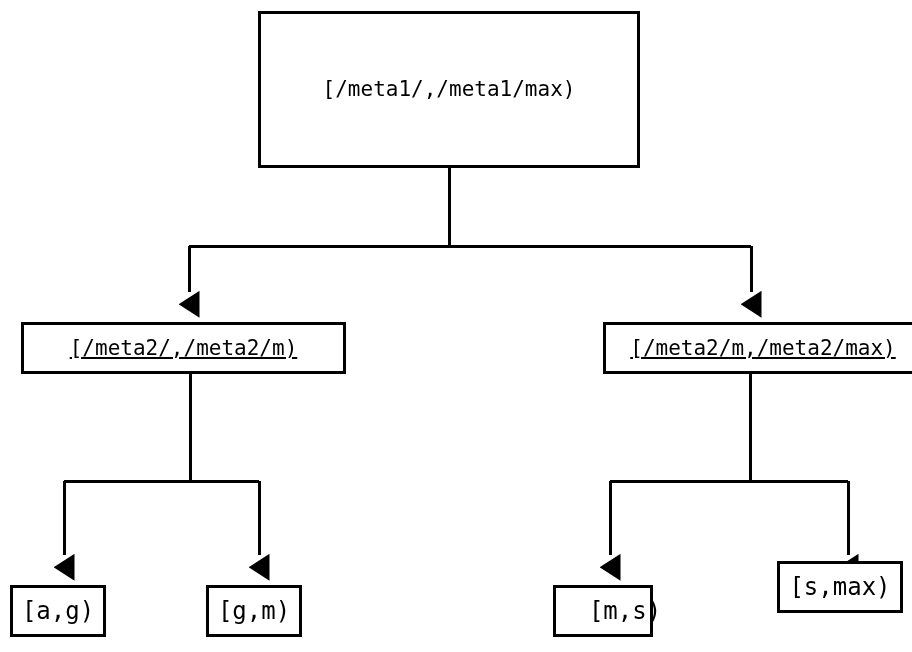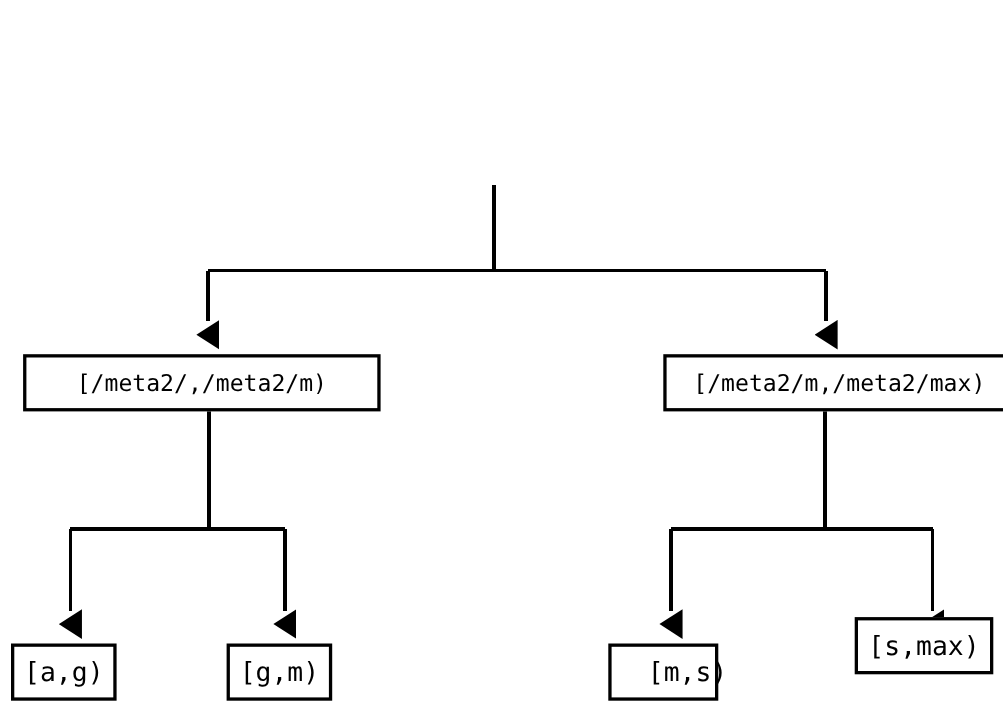--- a/index.html
+++ b/index.html
@@ -37,20 +37,21 @@
     color: #000000;
     font-family: "DejaVu Sans Mono", "Liberation Mono", monospace;
     white-space: pre;
     letter-spacing: 0px;
   }
   .node-root {
     font-size: 21px;
   }
   .node-mid {
     font-size: 21px;
+    text-decoration: underline;
   }
   .node-leaf {
     font-size: 24px;
   }
   .node-label {
     display: block;
     line-height: 1;
   }
 </style>
 </head>
@@ -79,20 +80,23 @@
       <path d="M 64,481 L 64,555" marker-end="url(#arrowhead)"></path>
       <path d="M 259,481 L 259,555" marker-end="url(#arrowhead)"></path>
 
       <path d="M 750,374 L 750,481"></path>
       <path d="M 610,481 L 848,481"></path>
       <path d="M 610,481 L 610,555" marker-end="url(#arrowhead)"></path>
       <path d="M 848,481 L 848,555" marker-end="url(#arrowhead)"></path>
     </g>
   </svg>
 
+  <div class="node node-root" id="n-root" style="left: 258px; top: 11px; width: 382px; height: 157px; border-width: 3px; border-color: rgb(0, 0, 0); color: rgb(0, 0, 0);">
+    <span class="node-label">[/meta1/,/meta1/max)</span>
+  </div>
 
   <div class="node node-mid" id="n-mid-left" style="left: 21px; top: 322px; width: 325px; height: 52px; border-width: 3px; border-color: rgb(0, 0, 0); color: rgb(0, 0, 0);">
     <span class="node-label">[/meta2/,/meta2/m)</span>
   </div>
 
   <div class="node node-mid" id="n-mid-right" style="left: 603px; top: 322px; width: 320px; height: 52px; border-width: 3px; border-color: rgb(0, 0, 0); color: rgb(0, 0, 0);">
     <span class="node-label">[/meta2/m,/meta2/max)</span>
   </div>
 
   <div class="node node-leaf" id="n-leaf-1" style="left: 10px; top: 585px; width: 96px; height: 52px; border-width: 3px; border-color: rgb(0, 0, 0); color: rgb(0, 0, 0);">

